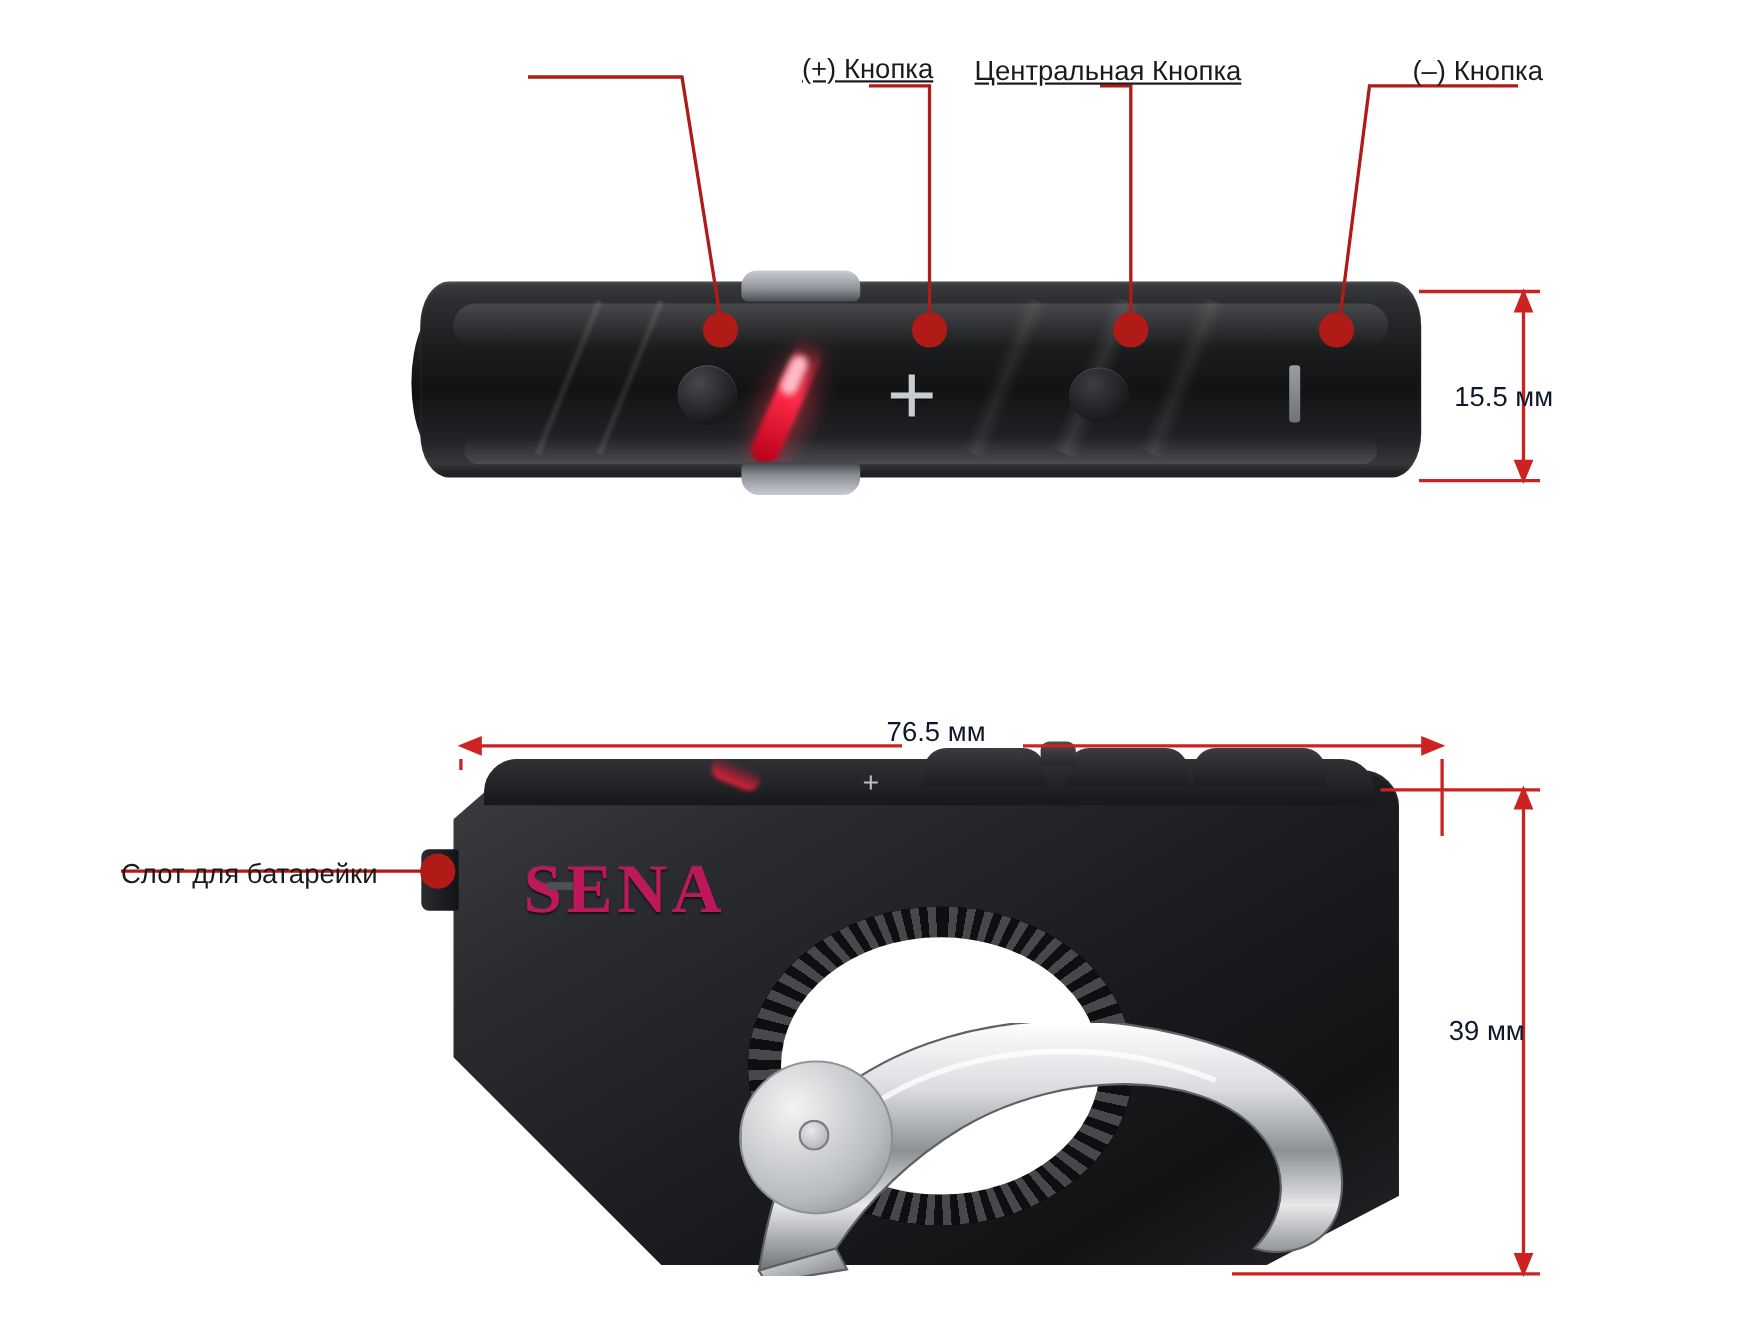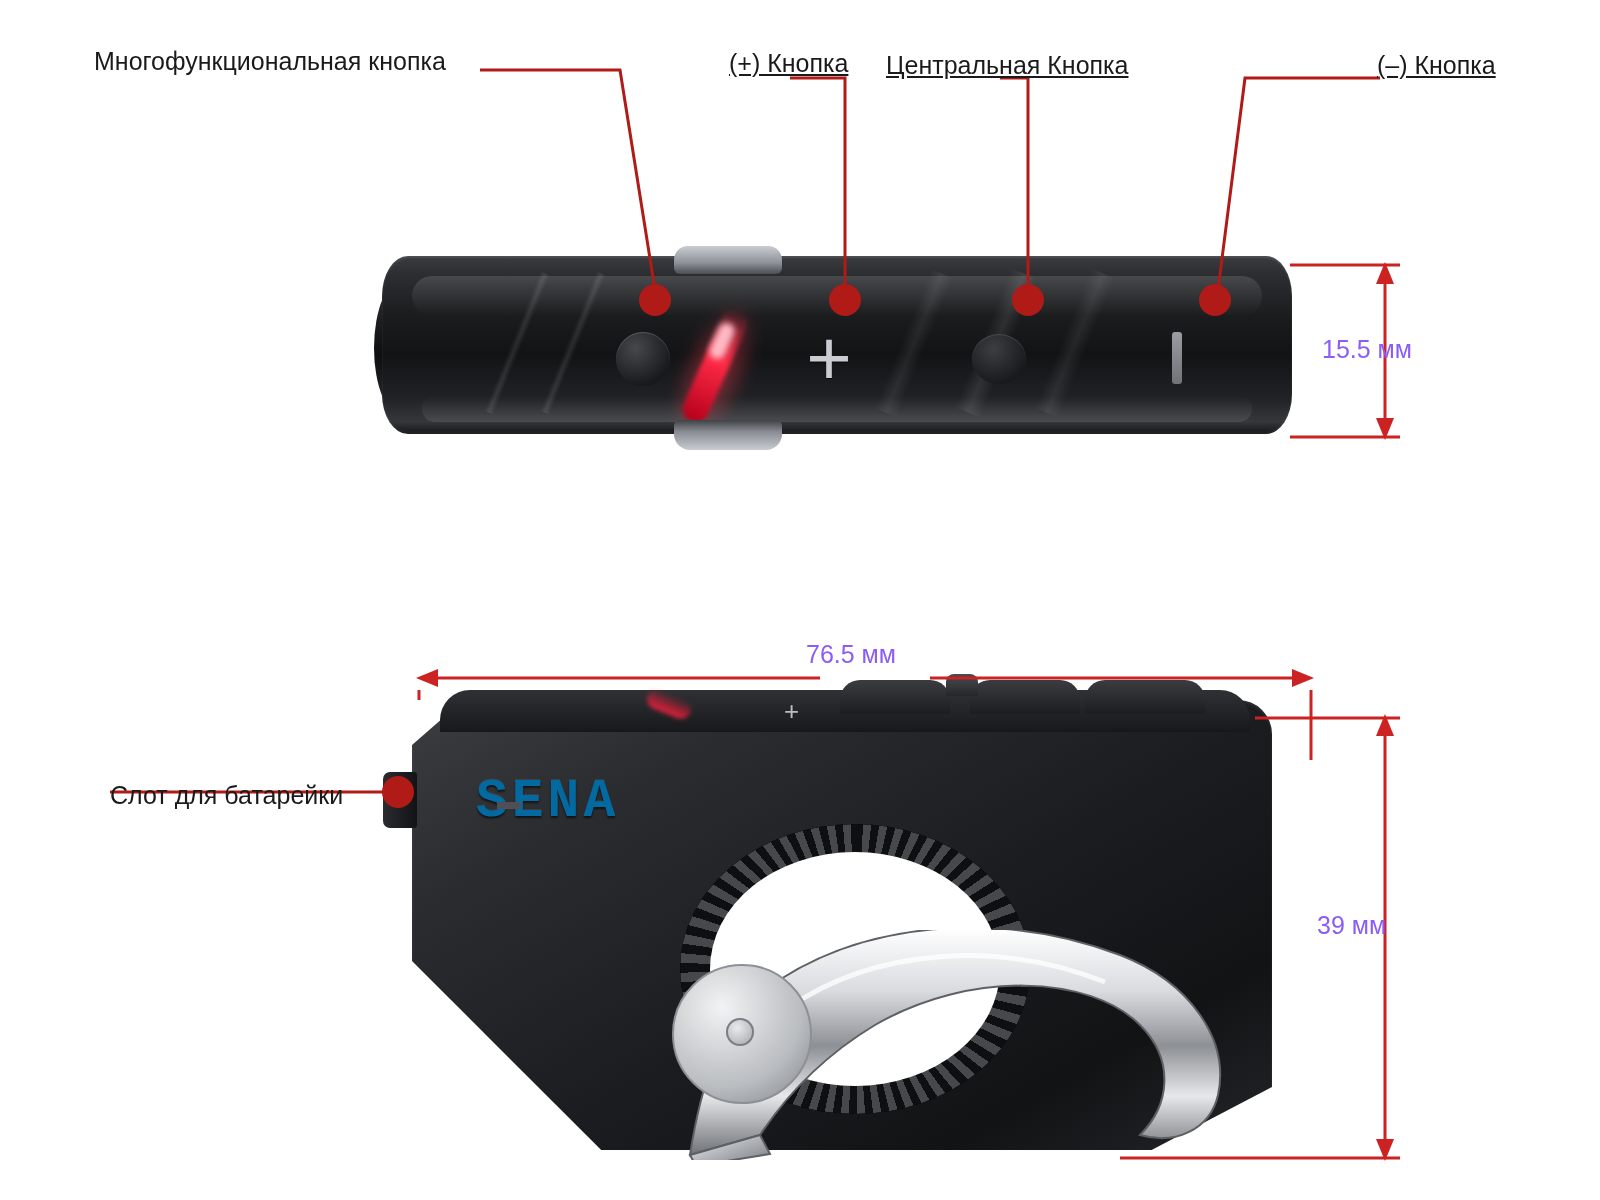--- a/index.html
+++ b/index.html
@@ -22,24 +22,25 @@
   }
   .lbl {
     position: absolute;
     color: #1a1a1a;
     font-size: 25px;
     line-height: 30px;
     white-space: nowrap;
   }
   .dim-lbl {
     position: absolute;
-    color: #8b5cf6;
+    color: #0f172a;
     font-size: 25px;
     line-height: 30px;
     white-space: nowrap;
+    margin-top: 12px;
   }
   svg.overlay {
     position: absolute;
     left: 0; top: 0;
     width: 1600px;
     height: 1200px;
     pointer-events: none;
   }
   
   .dev1 {
@@ -237,26 +238,26 @@
   .dev2 .batteryTab {
     position: absolute;
     left: 3px; top: 82px;
     width: 34px; height: 56px;
     border-radius: 7px 3px 3px 7px;
     background: linear-gradient(to right, #2a2c30, #121315);
   }
   .dev2 .sena {
     position: absolute;
     left: 96px; top: 82px;
-    font-size: 53px;
+    font-size: 63px;
     letter-spacing: 4px;
     font-weight: bold;
-    color: #0369a1;
+    color: #be185d;
     text-shadow: 0 2px 2px rgba(0,0,0,.6), 0 -1px 0 rgba(255,255,255,.07);
-    font-family: Liberation Mono, monospace;
+    font-family: Liberation Serif, serif;
   }
   .dev2 .senaBar {
     position: absolute;
     left: 117px; top: 112px;
     width: 24px; height: 7px;
     background: #4e5055;
   }
   .dev2 .clampRing {
     position: absolute;
     left: 300px; top: 134px;
@@ -419,27 +420,26 @@
       <path d="M 1255 718 L 1400 718"></path>
       <path d="M 1120 1158 L 1400 1158"></path>
       <path d="M 1385 726 L 1385 1151"></path>
     </g>
     <g fill="#cc2222">
       <polygon points="1385,714 1376,736 1394,736"></polygon>
       <polygon points="1385,1161 1376,1139 1394,1139"></polygon>
     </g>
   </svg>
 
-  <div class="lbl" style="left:94px; top:46px;">Многофункциональная кнопка</div>
 
   <div class="lbl" style="left:729px; top:48px;text-decoration:underline;">(+) Кнопка</div>
 
   <div class="lbl" style="left:886px; top:50px;text-decoration:underline;">Центральная Кнопка</div>
 
-  <div class="lbl" style="left:1377px; top:50px;text-decoration:underline;">(–) Кнопка</div>
+  <div class="lbl" style="left:1284px; top:50px;">(–) Кнопка</div>
 
   <div class="lbl" style="left:110px; top:780px;">Слот для батарейки</div>
 
   <div class="dim-lbl" style="left:1322px; top:334px;">15.5 мм</div>
 
   <div class="dim-lbl" style="left:806px; top:639px;">76.5 мм</div>
 
   <div class="dim-lbl" style="left:1317px; top:910px;">39 мм</div>
 
 </div>

